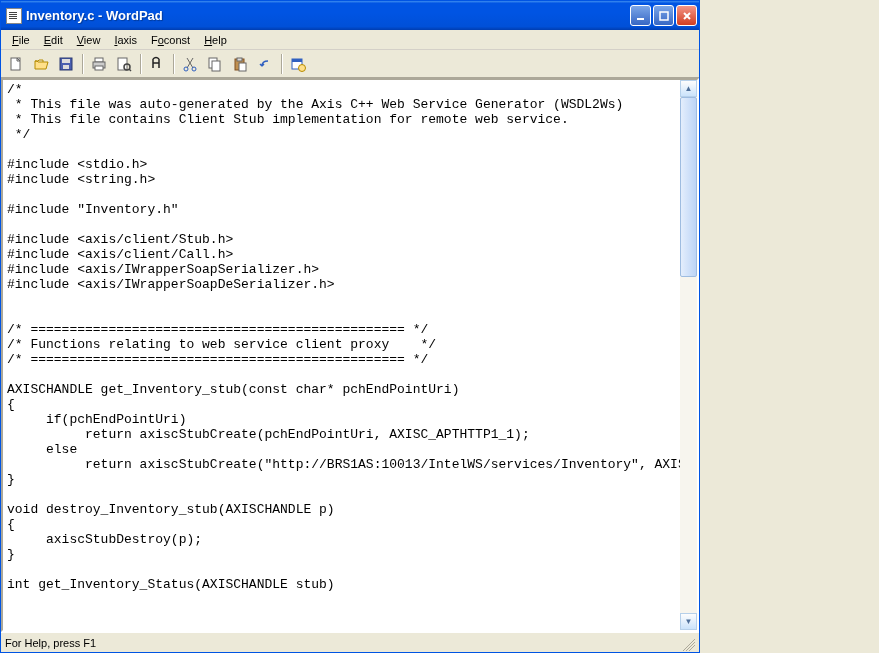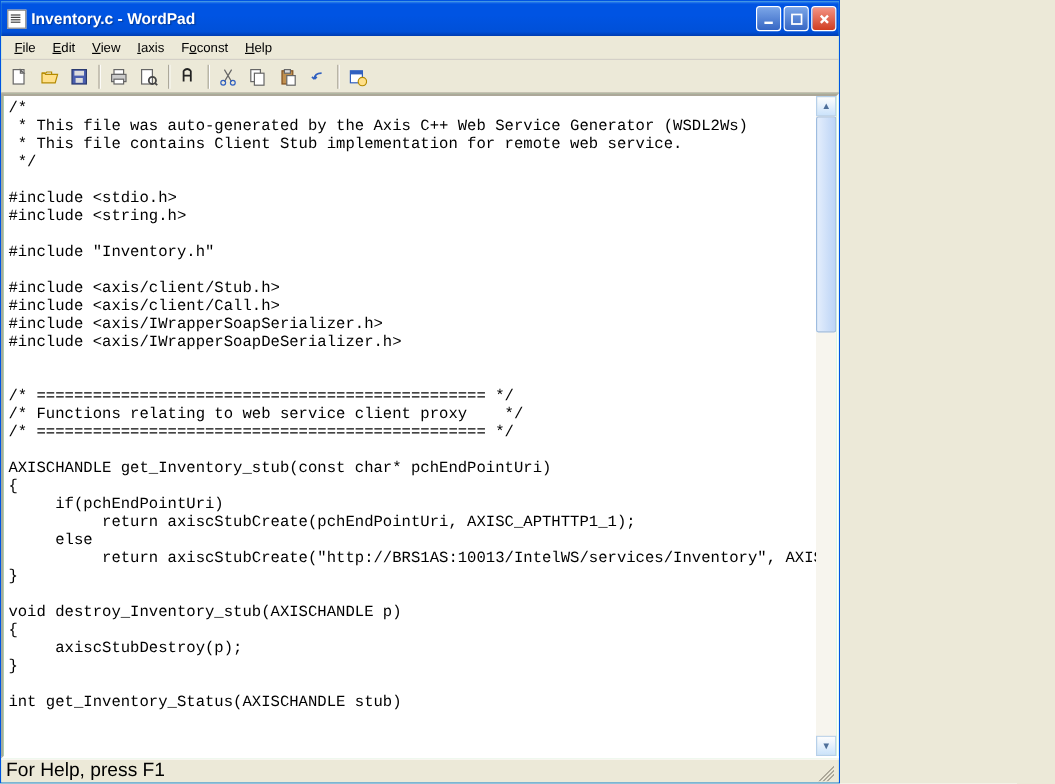--- a/index.html
+++ b/index.html
@@ -159,21 +159,21 @@
     border: 1px solid #9ebce0;
     border-radius: 2px;
   }
   .statusbar {
     height: 20px;
     background: #ece9d8;
     border-top: 1px solid #fff;
     display: flex;
     align-items: center;
     padding: 0 4px;
-    font-size: 16px;
+    font-size: 11px;
     gap: 32px;
   }
   .status-text { flex: 1; }
   .grip {
     width: 16px;
     height: 16px;
     background:
       linear-gradient(135deg, transparent 60%, #aca899 60%, #aca899 64%, transparent 64%,
                       transparent 70%, #aca899 70%, #aca899 74%, transparent 74%,
                       transparent 80%, #aca899 80%, #aca899 84%, transparent 84%);

